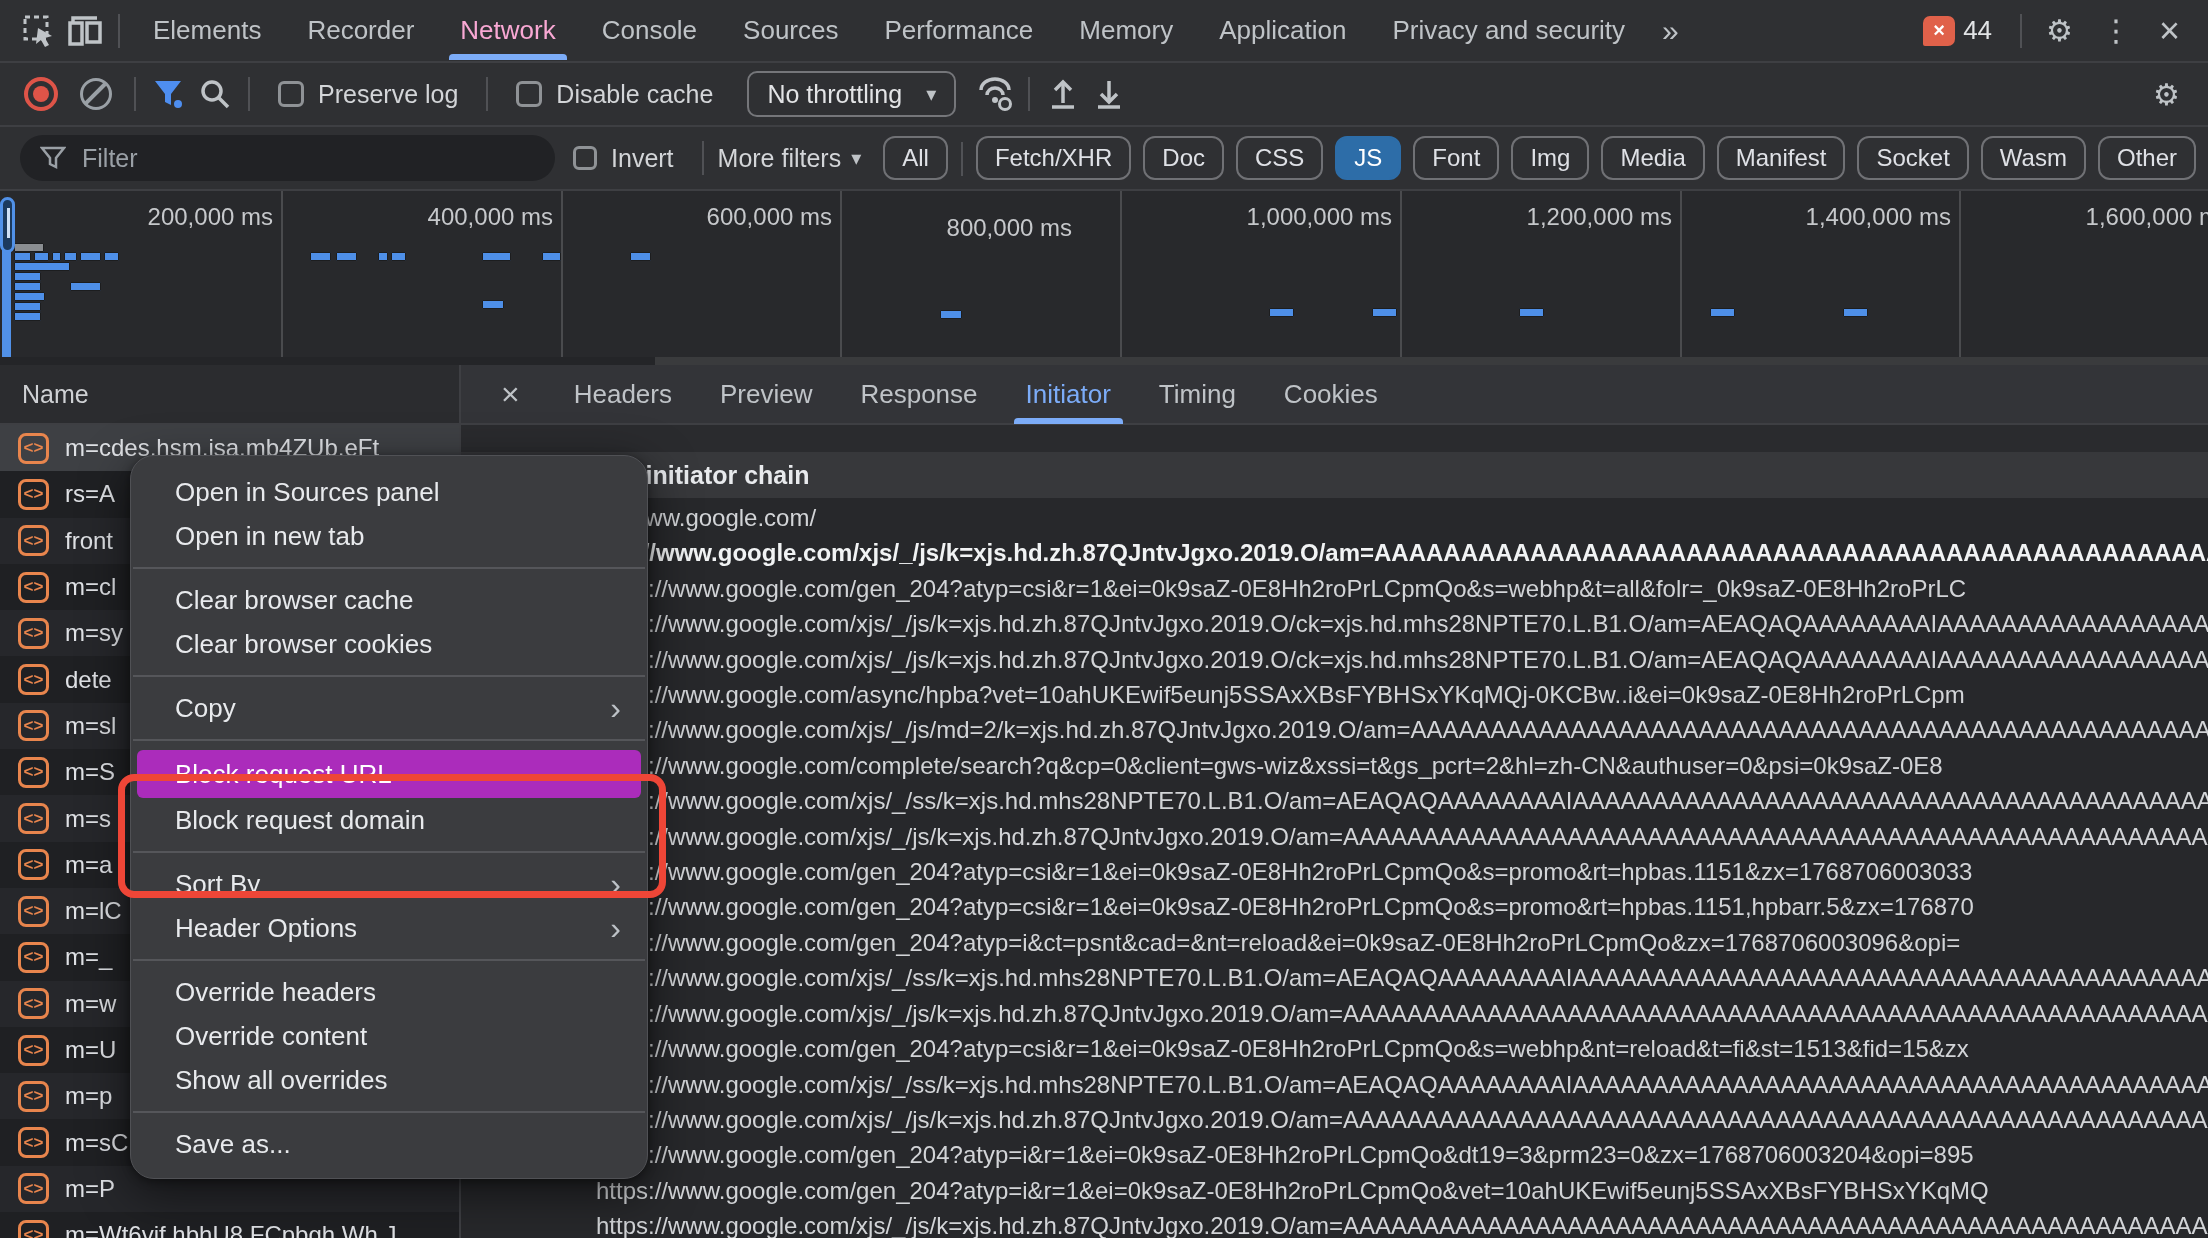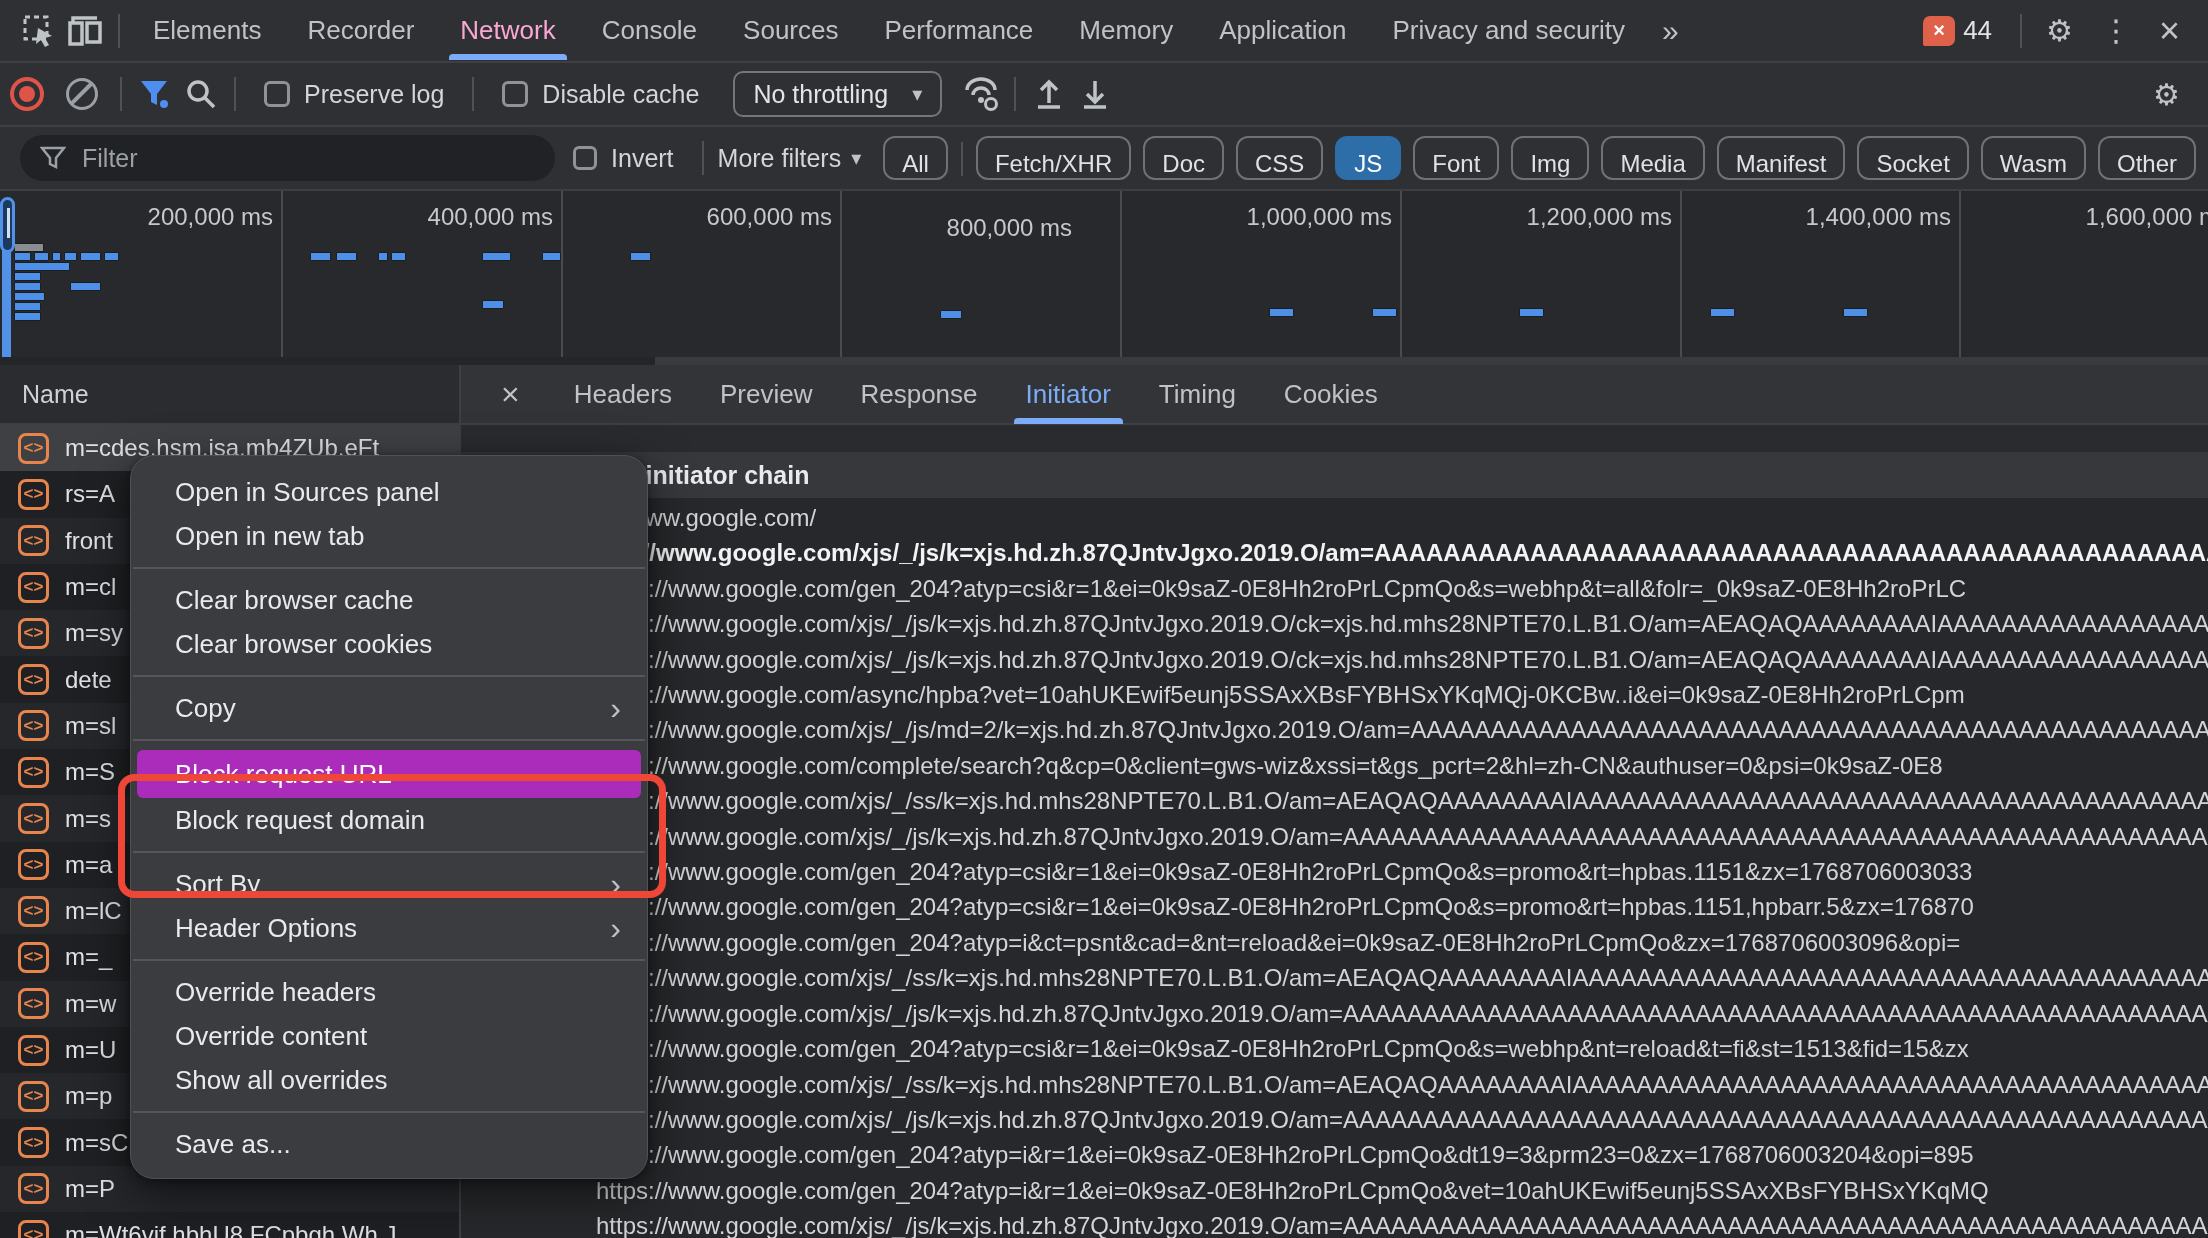--- a/index.html
+++ b/index.html
@@ -12,36 +12,36 @@
   .vsep { width:2px; height:34px; background:#505155; margin:0 10px; flex:0 0 auto; }
   .main-tab { position:relative; height:63px; display:flex; align-items:center; padding:0 23px; font-size:26px; color:#bfc3c7; white-space:nowrap; }
   .main-tab.active { color:#f9a8d4; }
   .tab-underline { display:none; position:absolute; left:12px; right:12px; bottom:2px; height:6px; border-radius:4px 4px 0 0; background:#7cacf8; }
   .main-tab.active .tab-underline { display:block; }
   .right-group { margin-left:auto; display:flex; align-items:center; padding-right:14px; }
   .badge-flag { width:32px; height:30px; background:#e0614a; border-radius:7px 7px 7px 2px; display:flex; align-items:center; justify-content:center; color:#fff; font-size:20px; font-weight:bold; }
   .badge-count { font-size:26px; color:#e2e4e6; margin:0 18px 0 8px; }
   .glyph { font-size:30px; color:#bfc3c7; padding:0 14px; }
   
-  #net-toolbar { top:63px; height:64px; border-bottom:2px solid #3e3f43; }
+  #net-toolbar { top:63px; height:64px; border-bottom:2px solid #3e3f43; padding-left:14px; }
   .rec-btn { width:34px; height:34px; border:4px solid #de5448; border-radius:50%; display:flex; align-items:center; justify-content:center; margin:0 10px; }
   .rec-dot { width:16px; height:16px; border-radius:50%; background:#de5448; }
   .block-btn { width:32px; height:32px; border:3.5px solid #9aa0a6; border-radius:50%; position:relative; margin:0 12px; }
   .block-btn::after { content:""; position:absolute; left:-2px; top:11px; width:28px; height:3.5px; background:#9aa0a6; transform:rotate(-45deg); }
   .cb { width:26px; height:26px; border:3px solid #8f9296; border-radius:6px; background:transparent; margin-right:14px; flex:0 0 auto; }
   .cb-label { font-size:25px; color:#d3d5d8; white-space:nowrap; }
   .cb-group { display:flex; align-items:center; padding:0 18px; }
   .throttle { display:flex; align-items:center; gap:24px; border:2.5px solid #75767a; border-radius:10px; height:46px; padding:0 18px; margin:0 16px; font-size:25px; color:#e3e4e6; }
   .caret { font-size:20px; color:#bfc3c7; }
   
   #filter-bar { top:127px; height:64px; border-bottom:2px solid #3e3f43; padding-left:20px; }
   .filter-pill { display:flex; align-items:center; gap:16px; width:590px; height:46px; border-radius:23px; background:#212225; padding:0 20px; }
   .filter-pill input { flex:1; background:transparent; border:none; outline:none; font-size:25px; color:#dfe1e5; font-family:inherit; }
   .filter-pill input::placeholder { color:#9aa0a6; }
-  .chip { height:44px; display:flex; align-items:flex-end; padding:0 17px; border:2px solid #707175; border-radius:12px; font-size:24px; color:#dfe1e6; margin-right:12px; white-space:nowrap; flex:0 0 auto; }
+  .chip { height:44px; display:flex; align-items:center; padding:0 17px; border:2px solid #707175; border-radius:12px; font-size:24px; color:#dfe1e6; margin-right:12px; white-space:nowrap; flex:0 0 auto; }
   .chip.chip-selected { background:#2d6da8; border-color:#2d6da8; color:#fff; }
   .chip.divider-after { margin-right:28px; position:relative; }
   .chip.divider-after::after { content:""; position:absolute; right:-17px; top:4px; height:34px; width:2px; background:#515256; }
   .mf { font-size:25px; color:#d3d5d8; margin:0 10px 0 4px; white-space:nowrap; }
   
   #timeline { position:absolute; top:191px; left:0; right:0; height:166px; background:#28292c; overflow:hidden; }
   .tl-grid { position:absolute; top:0; bottom:0; width:2px; background:#4a4b4e; }
   .tl-label { position:absolute; top:12px; width:260px; text-align:right; font-size:24px; color:#c6c8cb; white-space:nowrap; }
   .tl-bar { position:absolute; height:9px; background:#4e8fe8; border:1px solid #1c1d1f; border-radius:1px; }
   .tl-bar.gray { background:#8a8d91; }

